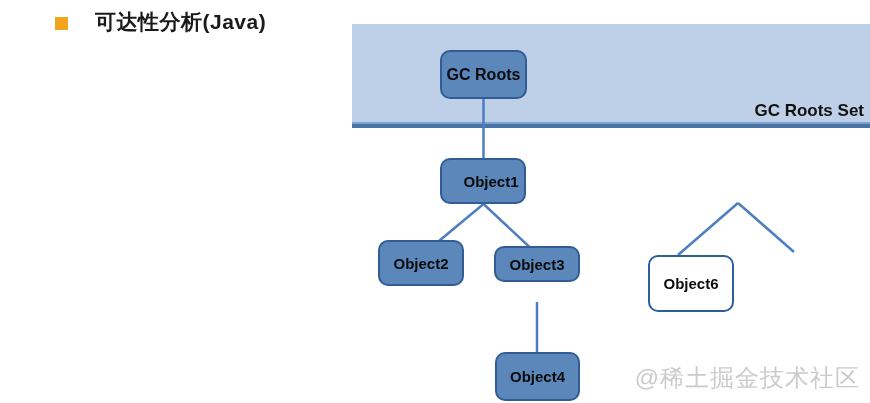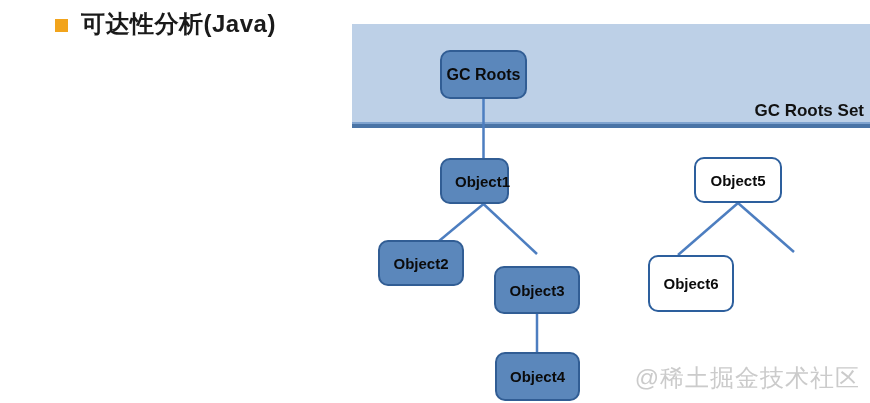--- a/index.html
+++ b/index.html
@@ -16,21 +16,21 @@
   }
   html,body{margin:0;padding:0;background:#fff;}
   .stage{
     position:relative;width:870px;height:403px;overflow:hidden;
     background:#fff;font-family:"Liberation Sans","DejaVu Sans",sans-serif;
     color:var(--text);
   }
   
   .title-row{position:absolute;left:55px;top:8px;display:flex;align-items:center;}
   .bullet{width:13px;height:13px;background:var(--bullet);display:inline-block;margin-top:2px;}
-  .title{font-size:24px;font-weight:bold;margin-left:13px;letter-spacing:0.5px;}
+  .title{font-size:21px;font-weight:bold;margin-left:27px;letter-spacing:0.5px;}
   
   .left-text{
     position:absolute;left:5px;top:74px;width:358px;
     font-size:22px;line-height:42px;color:#151515;
   }
   .left-text .nowrap{white-space:nowrap;}
   .left-text b{font-weight:bold;}
   
   .diagram{position:absolute;left:352px;top:0;width:518px;height:403px;}
   .banner{
@@ -81,23 +81,22 @@
     <svg class="edges" viewBox="0 0 518 403" xmlns="http://www.w3.org/2000/svg">
       <line x1="131.5" y1="99" x2="131.5" y2="158"></line>
       <line x1="131.5" y1="204" x2="69" y2="256"></line>
       <line x1="131.5" y1="204" x2="185" y2="254"></line>
       <line x1="185" y1="302" x2="185" y2="352"></line>
       <line x1="386" y1="203" x2="326" y2="255"></line>
       <line x1="386" y1="203" x2="442" y2="252"></line>
     </svg>
 
     <div class="node filled root" style="left:88px;top:50px;width:87px;height:49px;">GC Roots</div>
-    <div class="node filled" style="left:88px;top:158px;width:69px;height:46px;padding-left:16px;">Object1</div>
+    <div class="node filled" style="left:88px;top:158px;width:86px;height:46px;padding-left:16px;">Object1</div>
     <div class="node filled" style="left:26px;top:240px;width:86px;height:46px;">Object2</div>
-    <div class="node filled" style="left:142px;top:266px;width:86px;height:48px;">Object3</div>
+    <div class="node filled" style="left:142px;top:246px;width:86px;height:36px;">Object3</div>
     <div class="node filled" style="left:143px;top:352px;width:85px;height:49px;">Object4</div>
-    <div class="node hollow" style="left:342px;top:157px;width:88px;height:46px;">Object5</div>
     <div class="node hollow" style="left:296px;top:255px;width:86px;height:57px;">Object6</div>
 
     <div class="watermark">@稀土掘金技术社区</div>
   </div>
 
 </div>
 
 </body></html>

